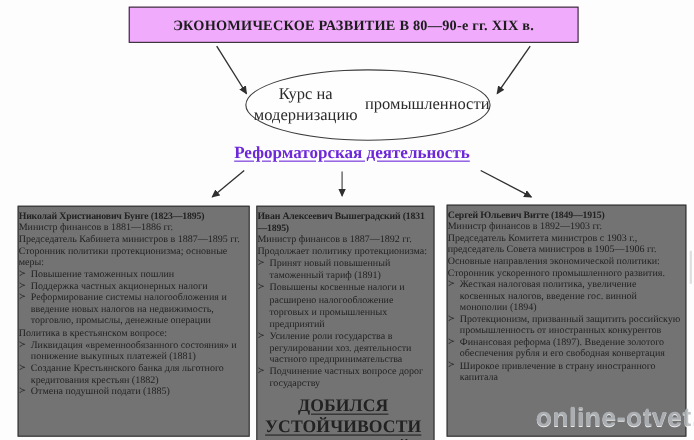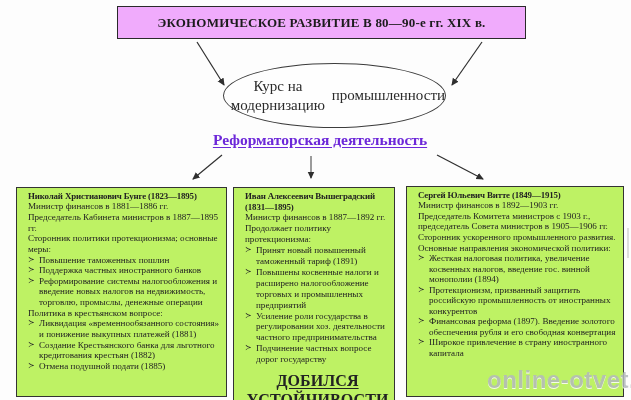--- a/index.html
+++ b/index.html
@@ -19,22 +19,22 @@
     border:1px solid #3c3c3c;border-radius:50%;background:#fefefe;
     display:flex;flex-direction:row;align-items:center;justify-content:center;
     font-size:15px;color:#2b2b2b;line-height:1.25;text-align:center;
   }
   .section-heading{
     position:absolute;left:150px;top:131px;width:340px;z-index:2;
     text-align:center;font-weight:bold;font-size:15.5px;
     text-decoration:underline;text-underline-offset:2px;color:#6d28d9;
   }
   .col{
-    position:absolute;z-index:2;background:#bef264;border:1.5px solid #333333;
-    padding:3px 4px 2px 11px;overflow:hidden;box-sizing:border-box;
+    position:absolute;z-index:2;background:#737373;border:1.5px solid #333333;
+    padding:3px 4px 2px 0;overflow:hidden;box-sizing:border-box;
     font-size:9.1px;color:#222222;
   }
   .col-1{left:16px;top:187px;width:211px;height:210px;line-height:1.17;}
   .col-2{left:233px;top:187px;width:162px;height:266px;line-height:1.2;}
   .col-3{left:406px;top:186px;width:218px;height:211px;line-height:1.16;}
   .col-heading{font-weight:bold;font-size:8.9px;letter-spacing:-.15px;}
   .item{margin:0;}
   .item.bullet{position:relative;padding-left:11px;}
   .item.bullet .marker{
     position:absolute;left:0;top:0;font-family:"DejaVu Sans",sans-serif;
@@ -85,21 +85,21 @@
 
   <div class="section-heading">Реформаторская деятельность</div>
 
   <div class="col col-1">
     <div class="col-heading">Николай Христианович Бунге (1823—1895)</div>
     <div class="col-body">
         <div class="item para">Министр финансов в 1881—1886 гг.</div>
         <div class="item para">Председатель Кабинета министров в 1887—1895 гг.</div>
         <div class="item para">Сторонник политики протекционизма; основные меры:</div>
         <div class="item bullet"><span class="marker">≻</span><span>Повышение таможенных пошлин</span></div>
-        <div class="item bullet"><span class="marker">≻</span><span>Поддержка частных иностранного банков</span></div>
+        <div class="item bullet"><span class="marker">≻</span><span>Поддержка частных акционерных налоги</span></div>
         <div class="item bullet"><span class="marker">≻</span><span>Реформирование системы налогообложения и введение новых налогов на недвижимость, торговлю, промыслы, денежные операции</span></div>
         <div class="item para">Политика в крестьянском вопросе:</div>
         <div class="item bullet"><span class="marker">≻</span><span>Ликвидация «временнообязанного состояния» и понижение выкупных платежей (1881)</span></div>
         <div class="item bullet"><span class="marker">≻</span><span>Создание Крестьянского банка для льготного кредитования крестьян (1882)</span></div>
         <div class="item bullet"><span class="marker">≻</span><span>Отмена подушной подати (1885)</span></div>
       </div>
   </div>
 
   <div class="col col-2">
     <div class="col-heading">Иван Алексеевич Вышеградский (1831—1895)</div>
@@ -112,22 +112,22 @@
         <div class="item bullet"><span class="marker">≻</span><span>Подчинение частных вопросе дорог государству</span></div>
         <div class="item footer">ДОБИЛСЯ УСТОЙЧИВОСТИ ФИНАНСОВОЙ СИСТЕМЫ</div>
       </div>
   </div>
 
   <div class="col col-3">
     <div class="col-heading">Сергей Юльевич Витте (1849—1915)</div>
     <div class="col-body">
         <div class="item para">Министр финансов в 1892—1903 гг.</div>
         <div class="item para">Председатель Комитета министров с 1903 г., председатель Совета министров в 1905—1906 гг.</div>
+        <div class="item para">Основные направления экономической политики:</div>
         <div class="item para">Сторонник ускоренного промышленного развития.</div>
-        <div class="item para">Основные направления экономической политики:</div>
         <div class="item bullet"><span class="marker">≻</span><span>Жесткая налоговая политика, увеличение косвенных налогов, введение гос. винной монополии (1894)</span></div>
         <div class="item bullet"><span class="marker">≻</span><span>Протекционизм, призванный защитить российскую промышленность от иностранных конкурентов</span></div>
         <div class="item bullet"><span class="marker">≻</span><span>Финансовая реформа (1897). Введение золотого обеспечения рубля и его свободная конвертация</span></div>
         <div class="item bullet"><span class="marker">≻</span><span>Широкое привлечение в страну иностранного капитала</span></div>
       </div>
   </div>
 
   <div class="watermark">online-otvet.ru</div>
 
   <div class="scan-artifact"></div>

